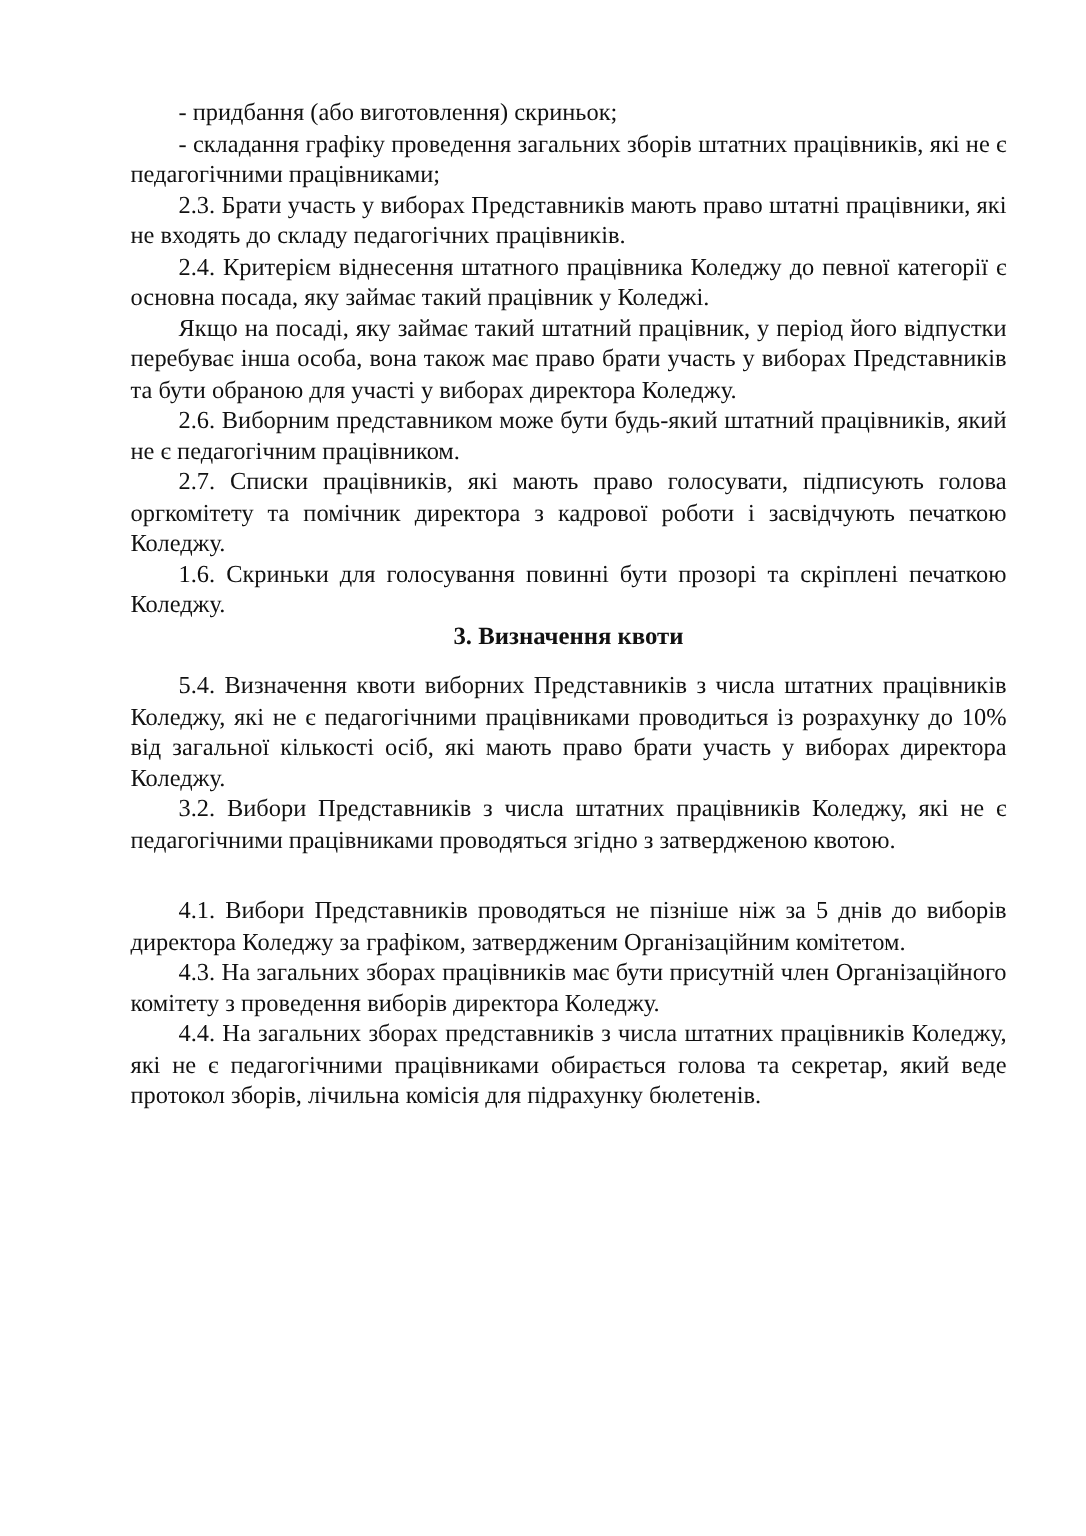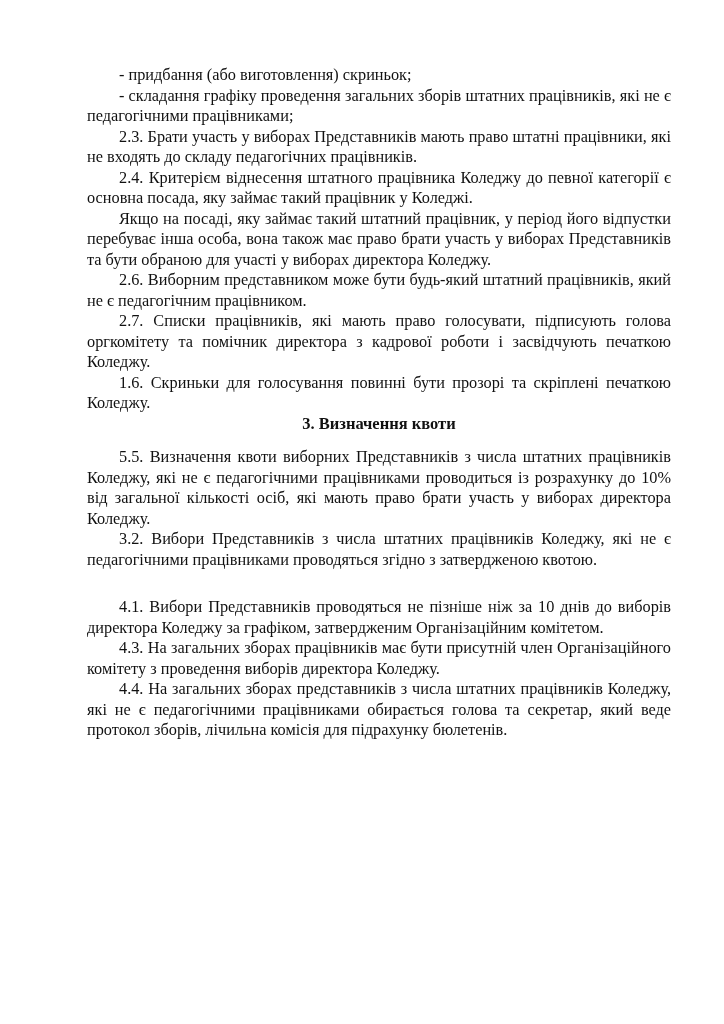--- a/index.html
+++ b/index.html
@@ -25,21 +25,21 @@
   <p class="p">- складання графіку проведення загальних зборів штатних працівників, які не є педагогічними працівниками;</p>
   <p class="p">2.3. Брати участь у виборах Представників мають право штатні працівники, які не входять до складу педагогічних працівників.</p>
   <p class="p">2.4. Критерієм віднесення штатного працівника Коледжу до певної категорії є основна посада, яку займає такий працівник у Коледжі.</p>
   <p class="p">Якщо на посаді, яку займає такий штатний працівник, у період його відпустки перебуває інша особа, вона також має право брати участь у виборах Представників та бути обраною для участі у виборах директора Коледжу.</p>
   <p class="p">2.6. Виборним представником може бути будь-який штатний працівників, який не є педагогічним працівником.</p>
   <p class="p">2.7. Списки працівників, які мають право голосувати, підписують голова оргкомітету та помічник директора з кадрової роботи і засвідчують печаткою Коледжу.</p>
   <p class="p">1.6. Скриньки для голосування повинні бути прозорі та скріплені печаткою Коледжу.</p>
 
   <h2 class="h">3. Визначення квоти</h2>
   <div class="gap-sm"></div>
-  <p class="p">5.5. Визначення квоти виборних Представників з числа штатних працівників Коледжу, які не є педагогічними працівниками проводиться із розрахунку до 10% від загальної кількості осіб, які мають право брати участь у виборах директора Коледжу.</p>
+  <p class="p">5.4. Визначення квоти виборних Представників з числа штатних працівників Коледжу, які не є педагогічними працівниками проводиться із розрахунку до 10% від загальної кількості осіб, які мають право брати участь у виборах директора Коледжу.</p>
   <p class="p">3.2. Вибори Представників з числа штатних працівників Коледжу, які не є педагогічними працівниками проводяться згідно з затвердженою квотою.</p>
 
   <div class="gap-md"></div>
   <div class="gap-sm"></div>
-  <p class="p">4.1. Вибори Представників проводяться не пізніше ніж за 10 днів до виборів директора Коледжу за графіком, затвердженим Організаційним комітетом.</p>
+  <p class="p">4.1. Вибори Представників проводяться не пізніше ніж за 5 днів до виборів директора Коледжу за графіком, затвердженим Організаційним комітетом.</p>
   <p class="p">4.3. На загальних зборах працівників має бути присутній член Організаційного комітету з проведення виборів директора Коледжу.</p>
   <p class="p">4.4. На загальних зборах представників з числа штатних працівників Коледжу, які не є педагогічними працівниками обирається голова та секретар, який веде протокол зборів, лічильна комісія для підрахунку бюлетенів.</p>
 </div>
 
 </body></html>

